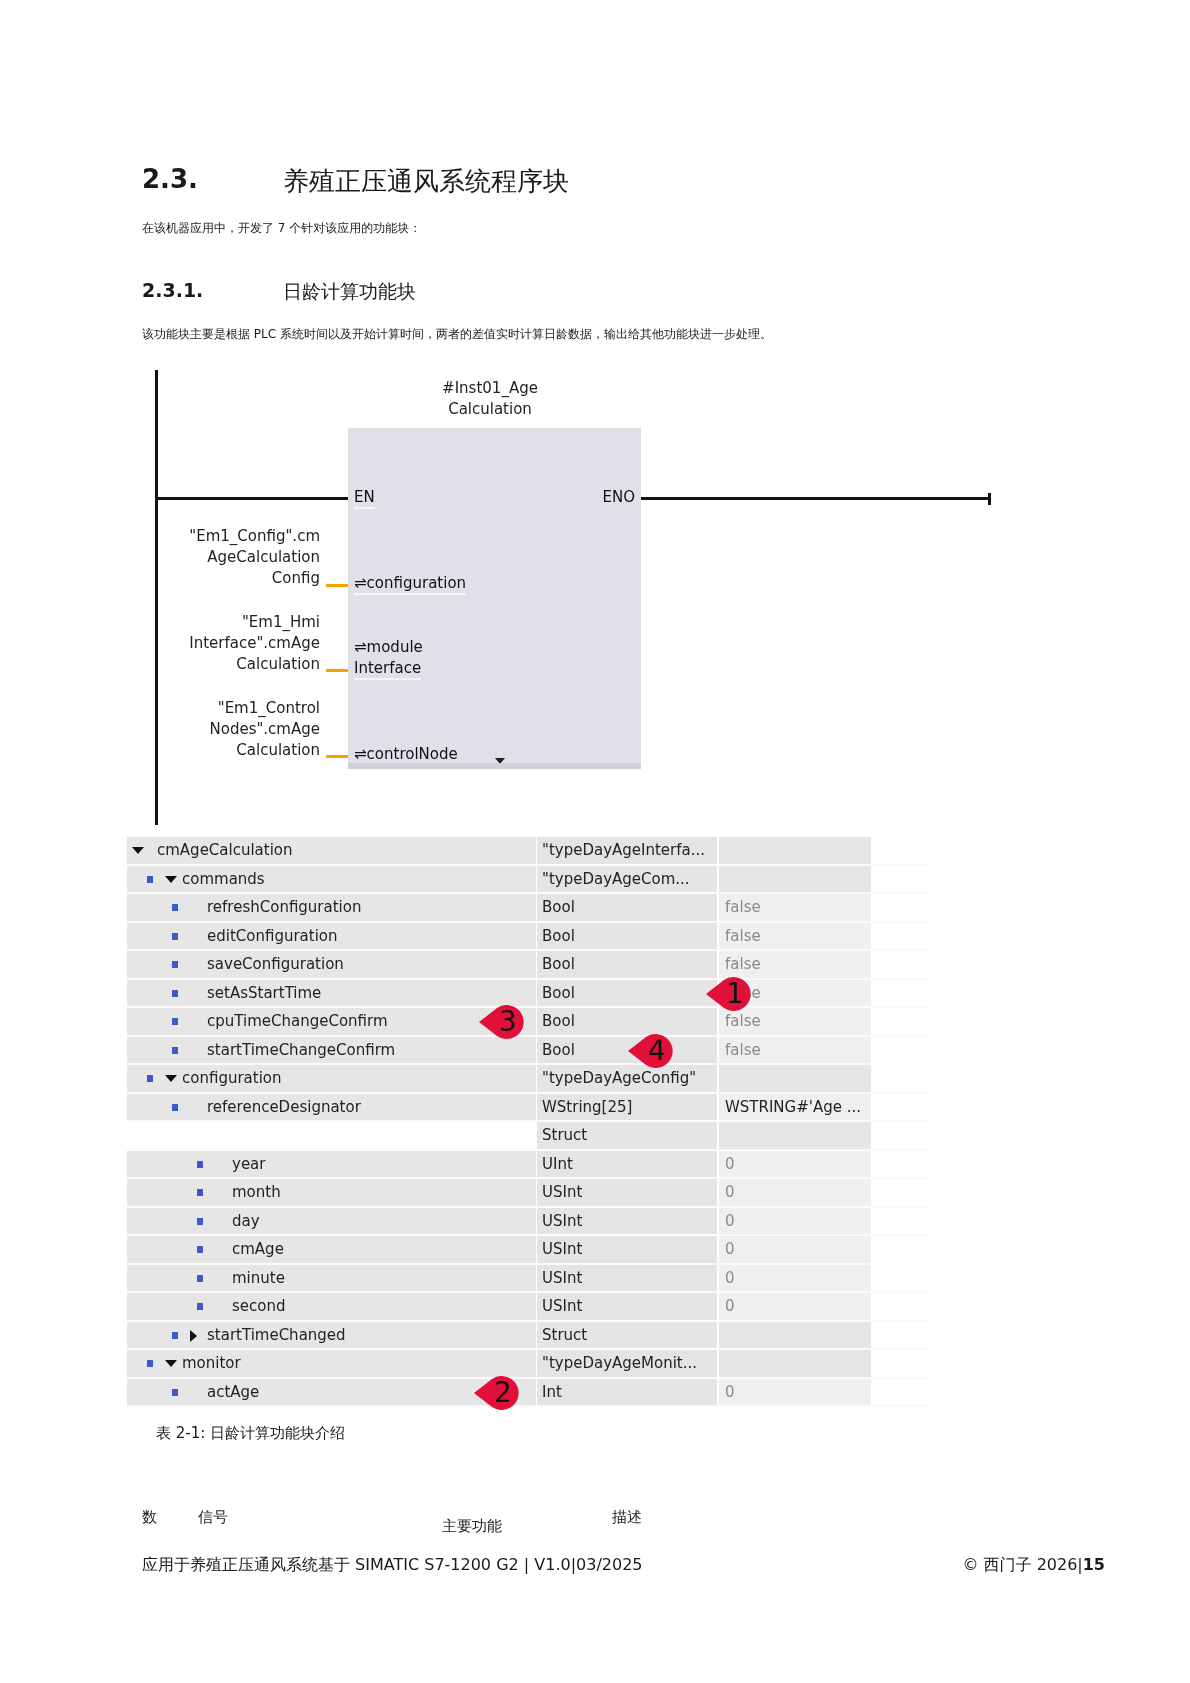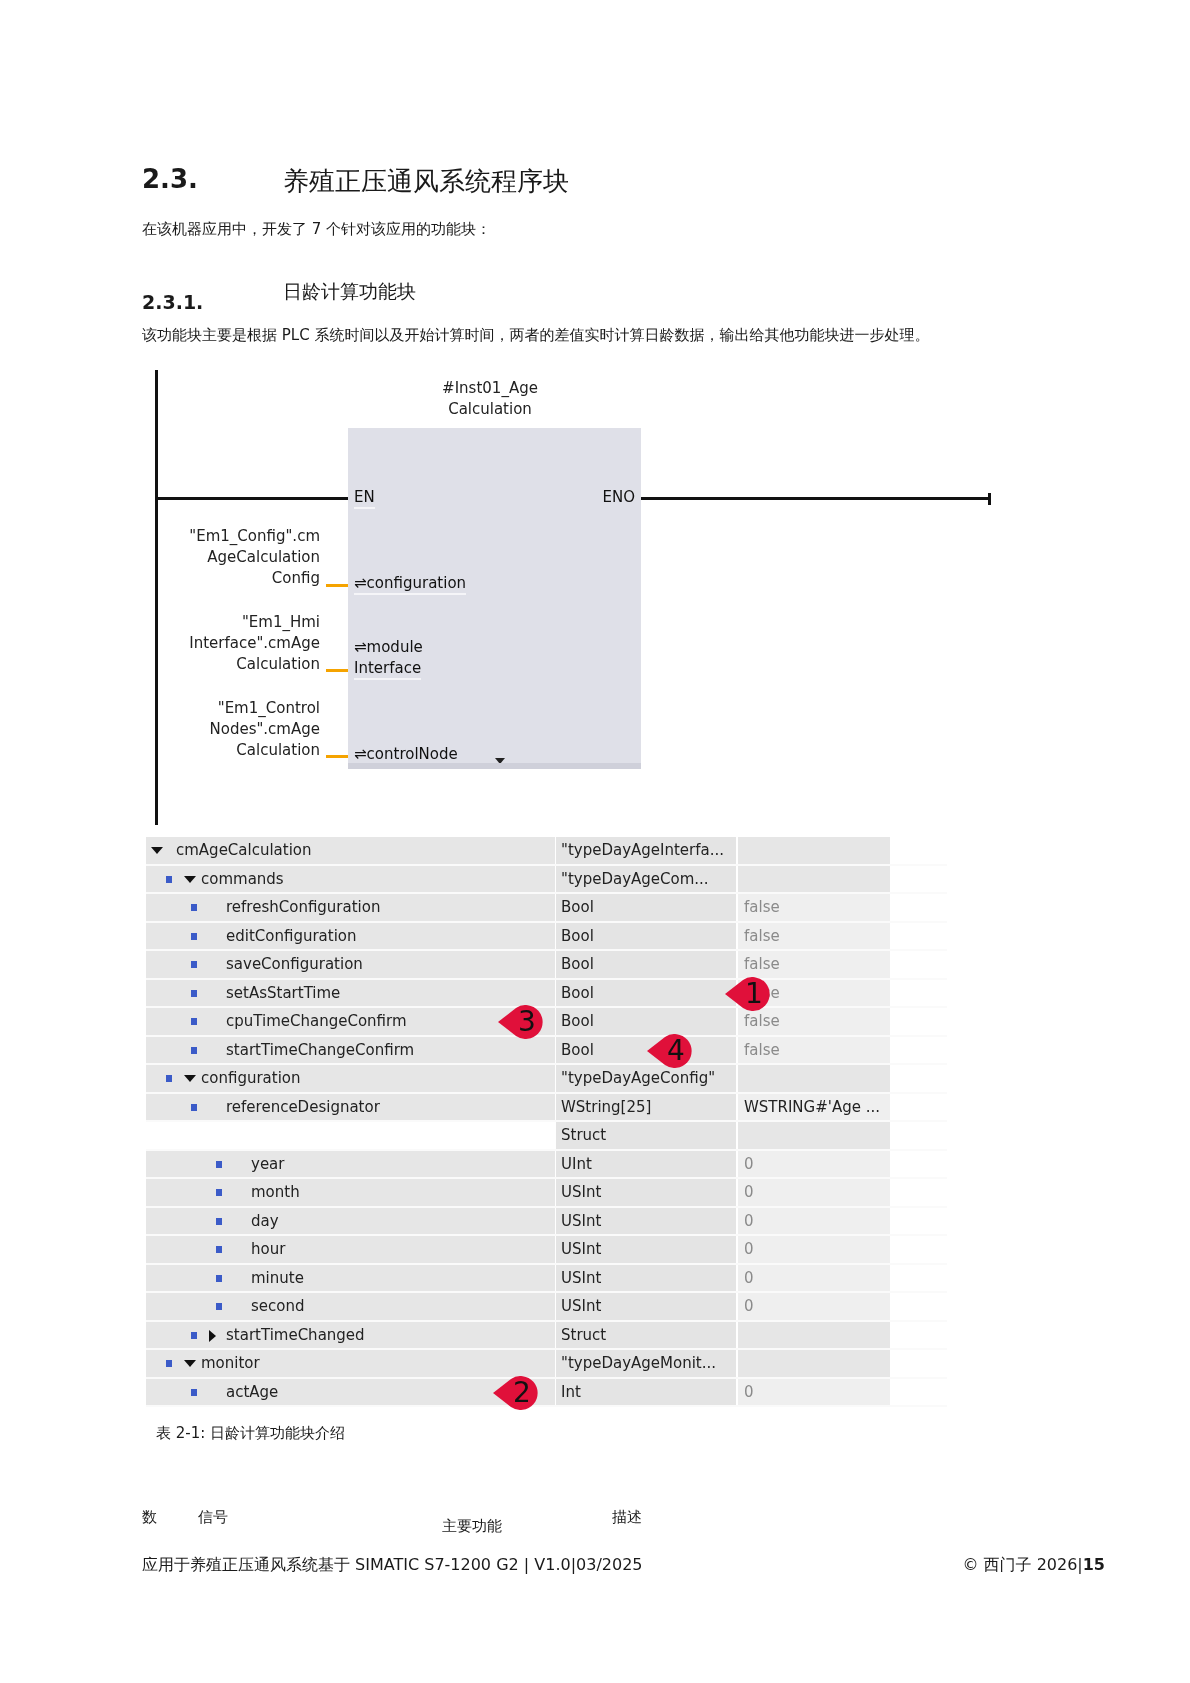--- a/index.html
+++ b/index.html
@@ -1,42 +1,42 @@
 <!DOCTYPE html>
 <html><head>
 <meta charset="utf-8">
 <style>
   html, body { margin:0; padding:0; background:#ffffff; }
   body { width:1190px; height:1683px; position:relative; overflow:hidden;
          font-family:"DejaVu Sans","Liberation Sans",sans-serif; color:#1a1a1a; }
   .abs { position:absolute; white-space:nowrap; }
   .h2num { left:142px; top:164px; font-size:26px; font-weight:bold; font-family:"DejaVu Sans",sans-serif; }
   .h2txt { left:283px; top:164px; font-size:26px; }
-  .body-text { font-size:15px; }
-  .h3num { left:142px; top:279px; font-size:19px; font-weight:bold;margin-top:12px; }
+  .body-text { font-size:12px; }
+  .h3num { left:142px; top:279px; font-size:19px; font-weight:bold; }
   .h3txt { left:283px; top:279px; font-size:19px; }
 
   
   .rail { position:absolute; left:155px; top:370px; width:3px; height:455px; background:#111; }
   .wire { position:absolute; height:3px; background:#111; }
   .wire-end { position:absolute; width:3px; height:12px; background:#111; }
   .fb-box { position:absolute; left:348px; top:428px; width:293px; height:341px; background:#dfe0e8; }
   .fb-header { position:absolute; left:0; top:0; width:293px; height:52px; background:#c9cbd6; }
   .fb-num { position:absolute; left:0; width:293px; top:2px; text-align:center; color:#1aa6a0; font-weight:bold; font-size:15px; }
   .fb-name { position:absolute; left:0; width:293px; top:25px; text-align:center; font-weight:bold; font-size:15px; color:#111; }
   .fb-bottom { position:absolute; left:0; bottom:0; width:293px; height:6px; background:#cfd0da; }
   .pin { position:absolute; font-size:15px; color:#111; }
   .pin-ul { border-bottom:2px solid #f5f5f8; padding-bottom:1px; }
   .inst-label { position:absolute; left:400px; top:378px; width:180px; text-align:center; font-size:15px; line-height:21px; color:#222; }
   .param { position:absolute; width:170px; left:150px; text-align:right; font-size:15px; line-height:21px; color:#222; }
   .orange { position:absolute; height:3px; width:22px; background:#f5a300; }
   .dd-arrow { position:absolute; width:0; height:0; border-left:5px solid transparent; border-right:5px solid transparent; border-top:6px solid #222; }
 
   
-  .tbl { position:absolute; left:146px; top:837px; width:801px; }
+  .tbl { position:absolute; left:127px; top:837px; width:801px; }
   .row { position:relative; height:28.5px; border-bottom:2px solid #fafafa; box-sizing:border-box; }
   .cell { position:absolute; top:0; height:100%; box-sizing:border-box; font-size:15px; line-height:26px; }
   .c-name { left:0; width:409px; background:#e6e6e6; }
   .c-type { left:410px; width:180px; background:#e4e4e4; padding-left:5px; color:#222; }
   .c-val { left:592px; width:152px; background:#efefef; padding-left:6px; color:#8a8a8a; }
   .c-val.empty { background:#e6e6e6; }
   .bullet { position:absolute; top:10px; width:6px; height:7px; background:#3b5bc8; }
   .tri-down { position:absolute; top:10px; width:0; height:0; border-left:6px solid transparent; border-right:6px solid transparent; border-top:7px solid #111; }
   .tri-right { position:absolute; top:8px; width:0; height:0; border-top:6px solid transparent; border-bottom:6px solid transparent; border-left:7px solid #111; }
   .name-text { position:absolute; top:0; color:#222; }
@@ -209,21 +209,21 @@
       <div class="cell c-name">
         <div class="bullet" style="left: 70px;"></div>
         <span class="name-text" style="left: 105px;">day</span>
       </div>
       <div class="cell c-type">USInt</div>
       <div class="cell c-val">0</div>
     </div>
     <div class="row">
       <div class="cell c-name">
         <div class="bullet" style="left: 70px;"></div>
-        <span class="name-text" style="left: 105px;">hour</span>
+        <span class="name-text" style="left: 105px;">cmAge</span>
       </div>
       <div class="cell c-type">USInt</div>
       <div class="cell c-val">0</div>
     </div>
     <div class="row">
       <div class="cell c-name">
         <div class="bullet" style="left: 70px;"></div>
         <span class="name-text" style="left: 105px;">minute</span>
       </div>
       <div class="cell c-type">USInt</div>

